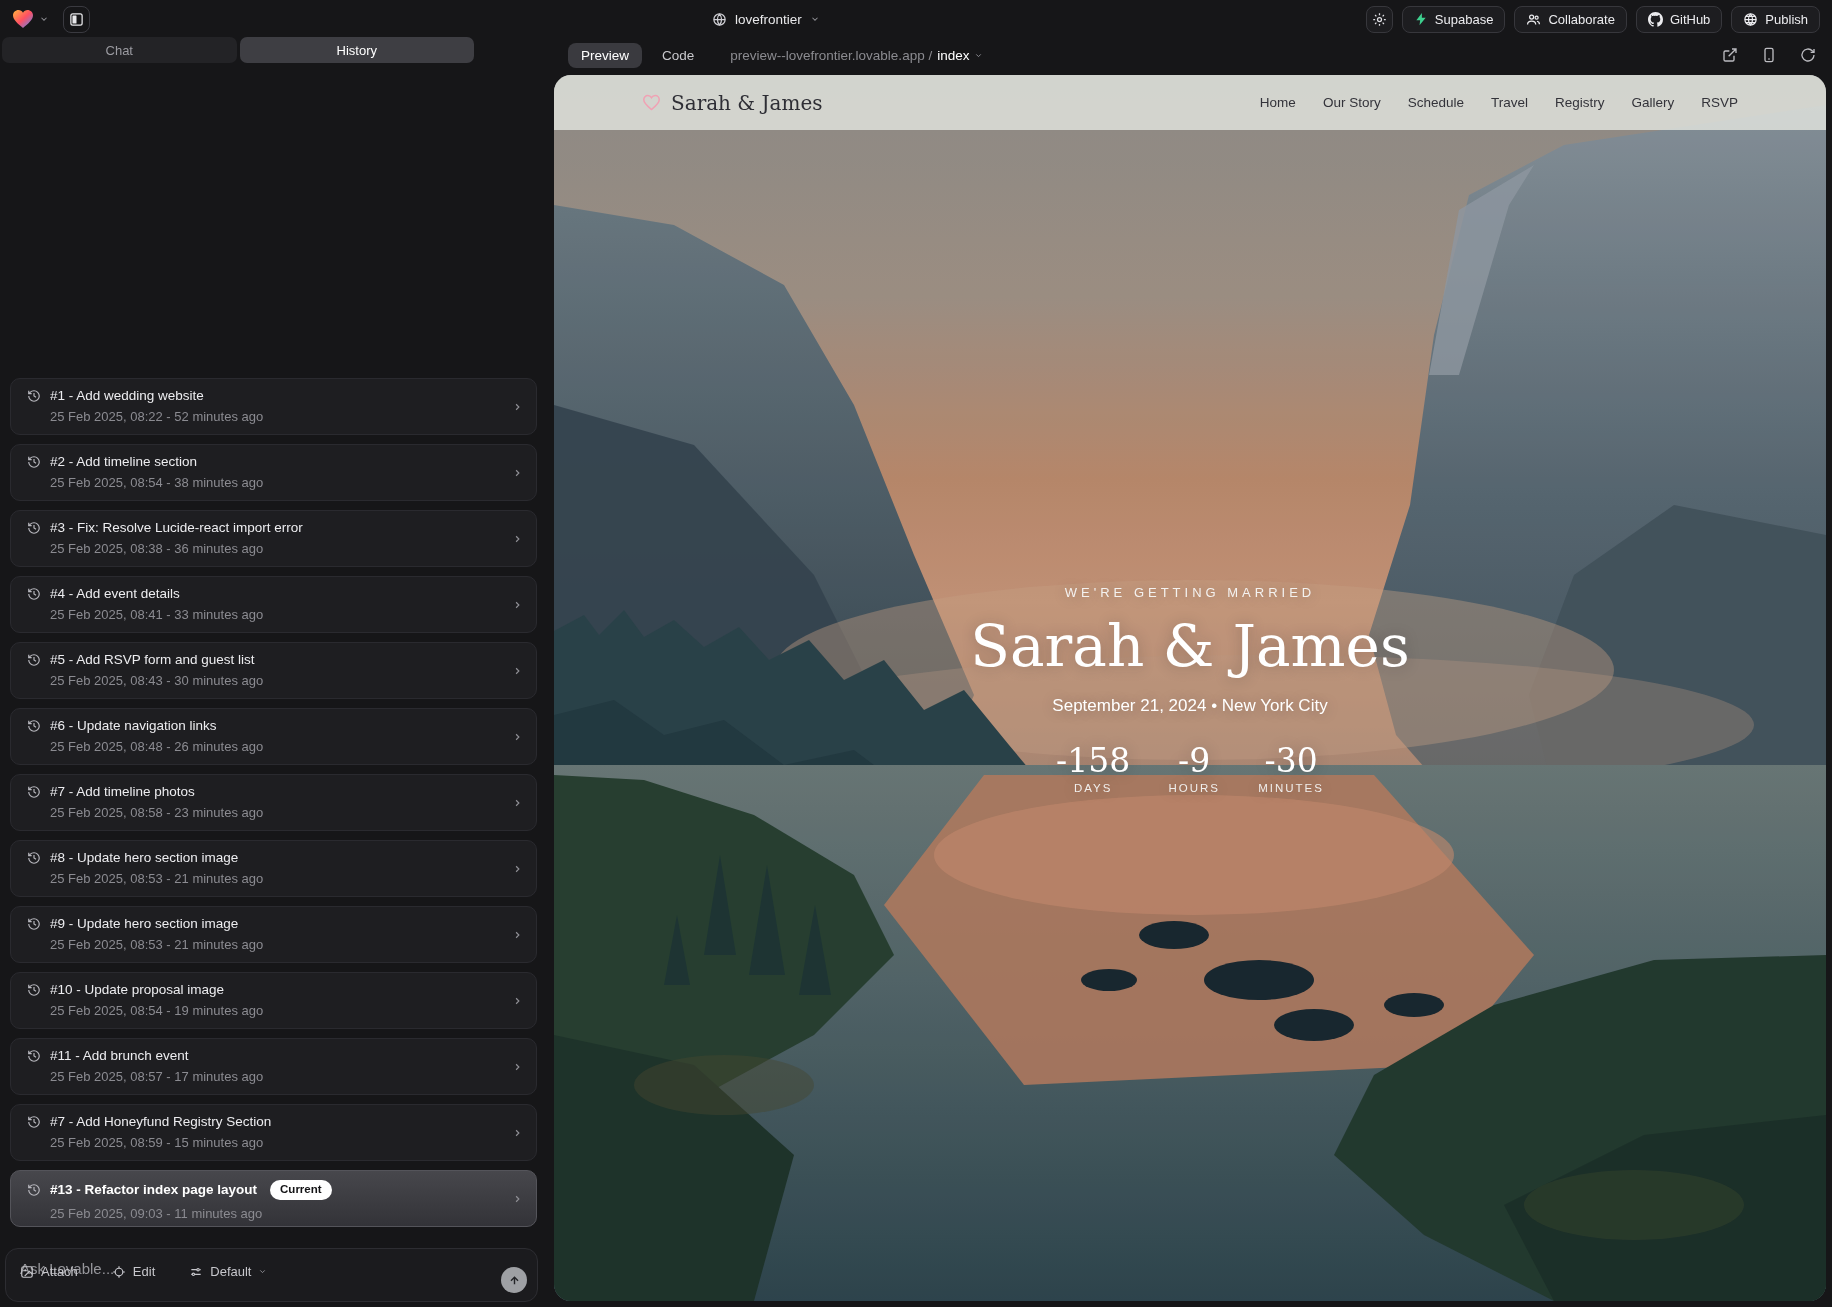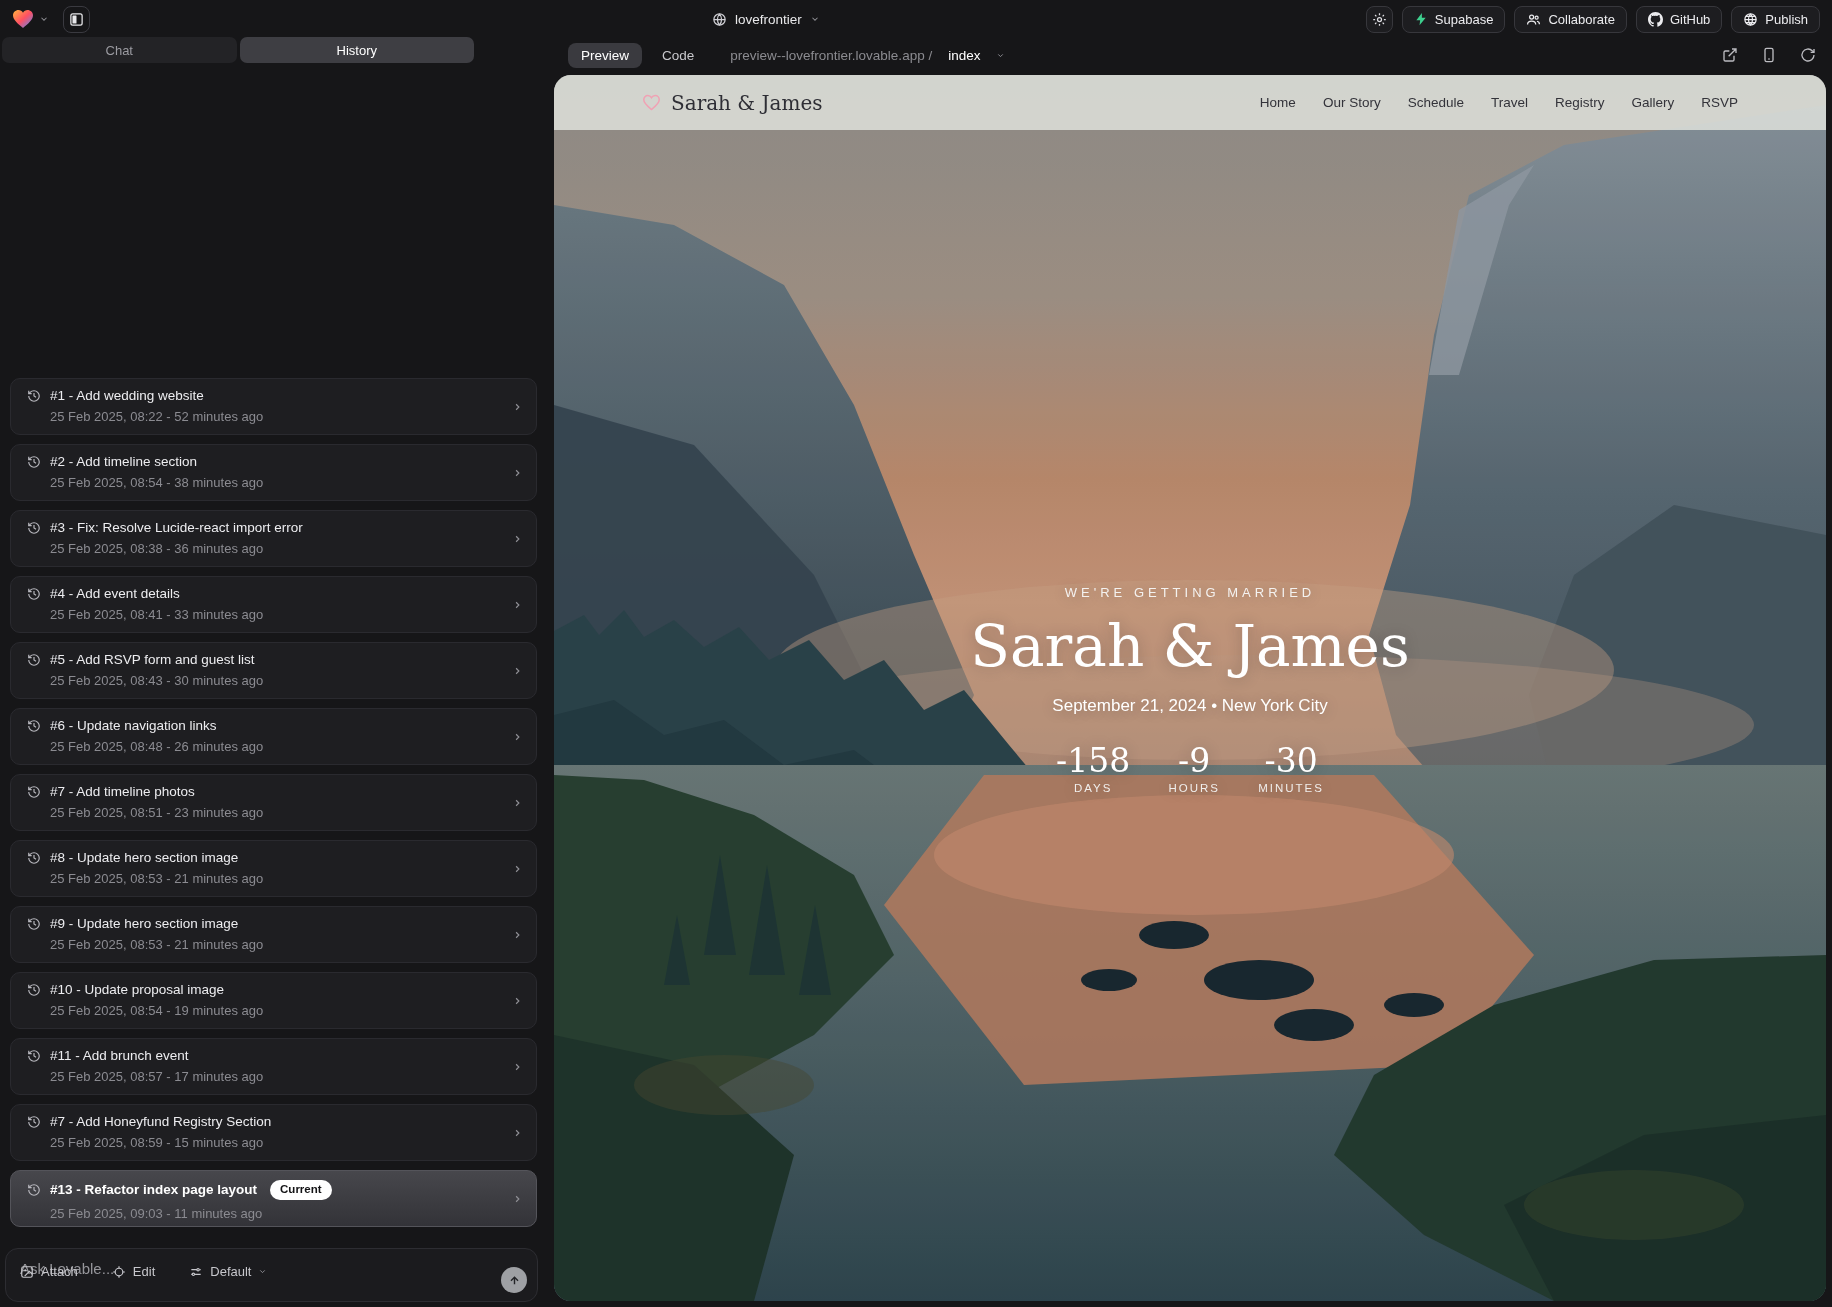--- a/index.html
+++ b/index.html
@@ -62,21 +62,21 @@
   .send-btn { position:absolute; right:10px; bottom:8px; width:26px; height:26px;
     border-radius:50%; background:#9ea0a4; border:none; display:flex; align-items:center;
     justify-content:center; color:#222327; }
 
   
   .pv-toolbar { position:absolute; left:568px; top:40px; right:6px; height:30px;
     display:flex; align-items:center; gap:20px; }
   .pv-pill { background:#3a3a3f; color:#fff; border-radius:8px; padding:5px 13px;
     font-size:13.5px; border:none; }
   .pv-code { color:#c9c9cd; font-size:13.5px; background:none; border:none; }
-  .pv-url { display:flex; align-items:center; gap:16px; font-size:13.5px; color:#8b8b90; margin-left:16px; }
+  .pv-url { display:flex; align-items:center; gap:5px; font-size:13.5px; color:#8b8b90; margin-left:16px; }
   .pv-url .page { color:#ffffff; }
   .pv-icons { margin-left:auto; display:flex; align-items:center; gap:23px; color:#bcbcc1; padding-right:10px; }
   .pv-icons button { background:none; border:none; color:inherit; display:flex; }
 
   
   .viewport { position:absolute; left:554px; top:75px; right:6px; bottom:6px;
     border-radius:17px; overflow:hidden; background:#6c7478; }
   .photo { position:absolute; inset:0; width:100%; height:100%; }
   .site-header { position:absolute; top:0; left:0; right:0; height:55px;
     background:rgba(226,228,222,0.82); display:flex; align-items:center; padding:0 88px; z-index:3; }
@@ -324,21 +324,21 @@
         <span class="hist-icon">
           <svg width="14" height="14" viewBox="0 0 24 24" fill="none" stroke="currentColor" stroke-width="2">
             <path d="M3 12a9 9 0 1 0 9-9 9.75 9.75 0 0 0-6.74 2.74L3 8"></path>
             <path d="M3 3v5h5"></path>
             <path d="M12 7v5l3.5 2"></path>
           </svg>
         </span>
         <span class="hist-title">#7 - Add timeline photos</span>
 
       </div>
-      <div class="hist-ts">25 Feb 2025, 08:51 - 23 minutes ago</div>
+      <div class="hist-ts">25 Feb 2025, 08:58 - 23 minutes ago</div>
       <span class="hist-chev">
         <svg width="11" height="11" viewBox="0 0 24 24" fill="none" stroke="currentColor" stroke-width="2.5">
           <path d="M9 6l6 6-6 6"></path>
         </svg>
       </span>
     </div>
 
     <div class="hist-card">
       <div class="hist-title-row">
         <span class="hist-icon">

